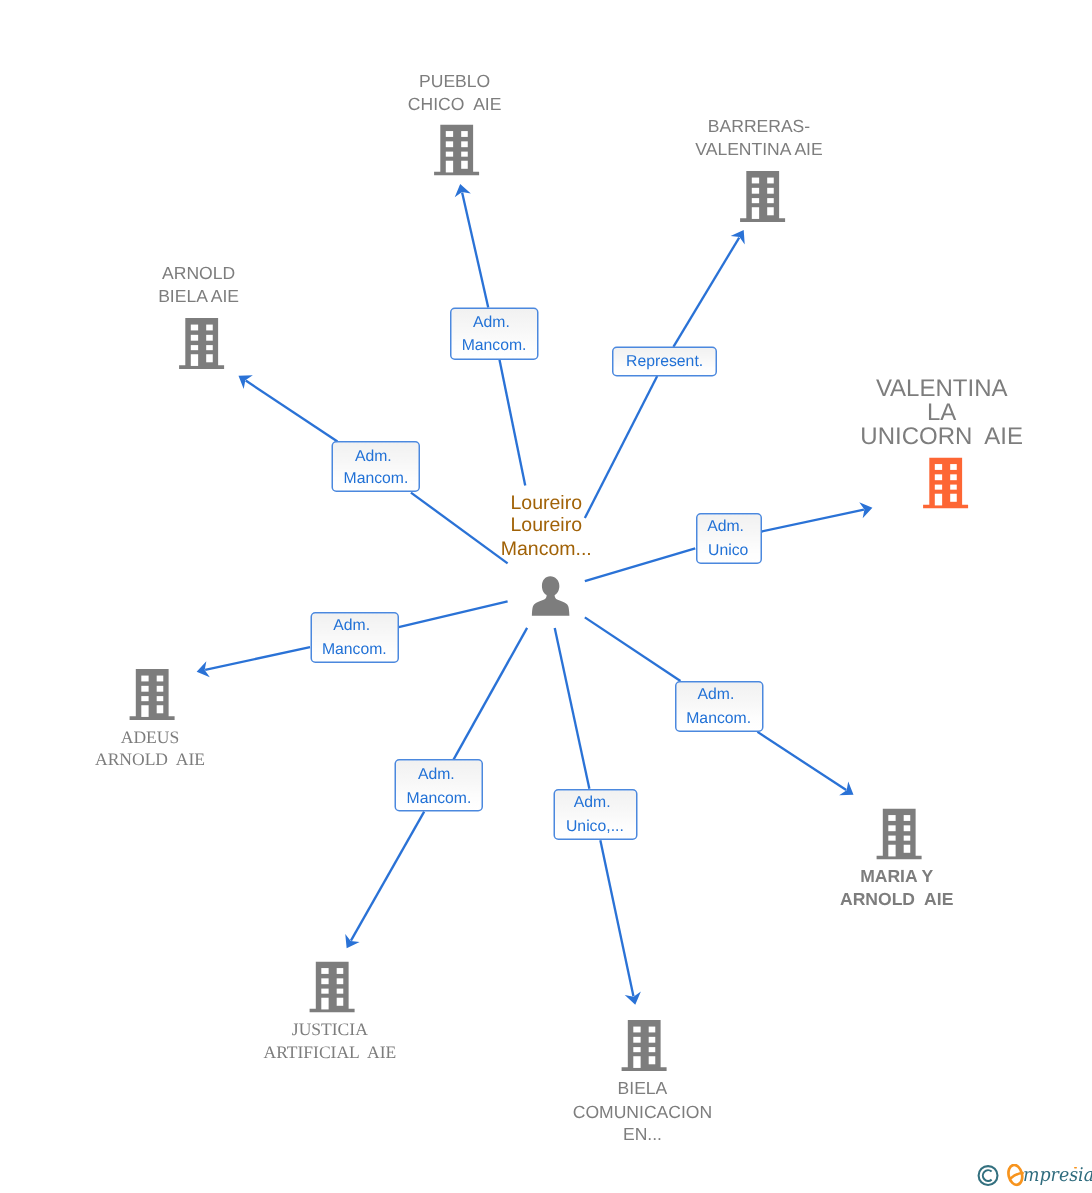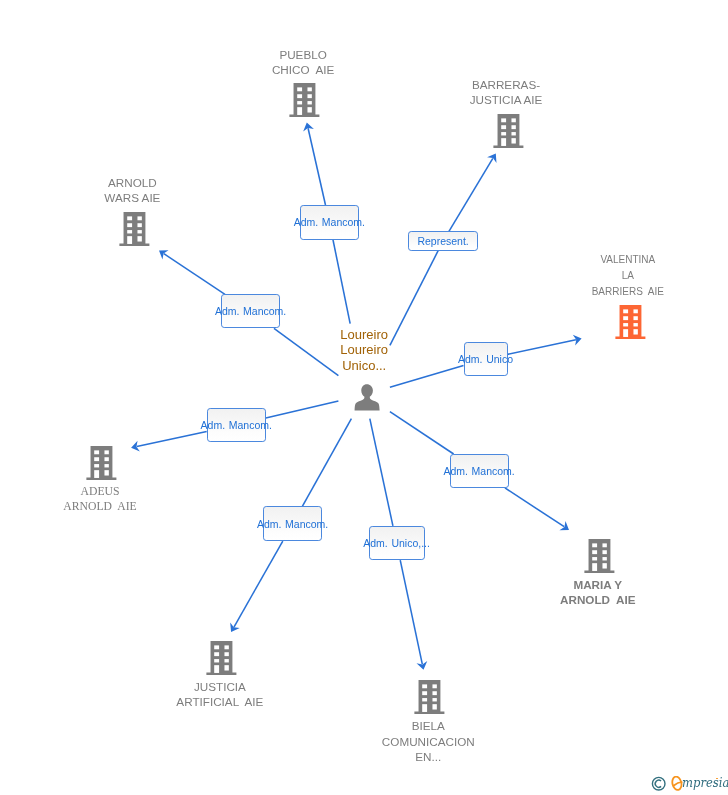--- a/index.html
+++ b/index.html
@@ -8,22 +8,22 @@
        font-family:"Liberation Sans",sans-serif;overflow:hidden;position:relative;}
   #stage{position:absolute;left:0;top:0;width:728px;height:663px;}
   svg#edges{position:absolute;left:0;top:0;width:728px;height:795px;}
   .node{position:absolute;}
   .node-label{position:absolute;text-align:center;color:#7d7d7d;font-size:11.7px;
               line-height:15.3px;white-space:pre;transform:translateX(-50%);}
   .edge-label{position:absolute;box-sizing:border-box;
      border:1.8px solid #4b88de;border-radius:3.2px;
      background:linear-gradient(180deg,#f1f1f1 0%,#f7f7f7 40%,#fdfdfd 75%,#ffffff 100%);
      color:#2171d6;font-size:10.5px;line-height:15.4px;text-align:center;white-space:pre;
-     display:flex;flex-direction:row;align-items:center;justify-content:center;padding-top:1.6px;}
-  .node-label.hl{font-size:10px;line-height:16.0px;}
+     display:flex;flex-direction:column;align-items:center;justify-content:center;padding-top:1.6px;}
+  .node-label.hl{font-size:16px;line-height:16.0px;}
   .edge-label .ell.short{margin-right:3.6px;}
   .center-label{position:absolute;text-align:center;color:#a16207;font-size:13px;
      line-height:15.3px;white-space:pre;transform:translateX(-50%);}
   #footer{position:absolute;left:0;top:0;width:728px;height:795px;pointer-events:none;}
   #footer .cmark{position:absolute;left:650.5px;top:776.0px;}
   #footer .elogo{position:absolute;left:671.4px;top:776.1px;}
   #footer .brandtxt{position:absolute;left:681.9px;top:775.4px;
       color:#2e6b7d;font-family:"DejaVu Serif",serif;font-style:italic;font-size:12.6px;
       transform:scaleX(0.92);transform-origin:left top;white-space:pre;}
   #footer .idot{position:absolute;left:716.1px;top:777.6px;width:1.8px;height:1.8px;
@@ -76,45 +76,45 @@
           <path fill="#7d7d7d" d="M138 0 H867 V1049 H138 Z M0 1049 H1000 V1133 H0 Z"></path>
           <rect fill="#ffffff" x="260" y="146" width="163" height="130"></rect>
           <rect fill="#ffffff" x="260" y="374" width="163" height="130"></rect>
           <rect fill="#ffffff" x="260" y="602" width="163" height="113"></rect>
           <rect fill="#ffffff" x="260" y="805" width="163" height="260"></rect>
           <rect fill="#ffffff" x="602" y="146" width="146" height="130"></rect>
           <rect fill="#ffffff" x="602" y="374" width="146" height="130"></rect>
           <rect fill="#ffffff" x="602" y="602" width="146" height="113"></rect>
           <rect fill="#ffffff" x="602" y="805" width="146" height="179"></rect>
         </svg></div>
-      <div class="node-label" style="left: 506px; top: 77px;"><div>BARRERAS-</div><div>JUSTICIA AIE</div></div>
+      <div class="node-label" style="left: 506px; top: 77px;"><div>BARRERAS-</div><div>VALENTINA AIE</div></div>
       <div class="node" style="left: 614.8px; top: 305.4px; width: 30.8px; height: 34px;"><svg width="30.8" height="34" viewBox="0 0 1000 1133">
           <path fill="#fd6634" d="M138 0 H867 V1049 H138 Z M0 1049 H1000 V1133 H0 Z"></path>
           <rect fill="#ffffff" x="260" y="146" width="163" height="130"></rect>
           <rect fill="#ffffff" x="260" y="374" width="163" height="130"></rect>
           <rect fill="#ffffff" x="260" y="602" width="163" height="113"></rect>
           <rect fill="#ffffff" x="260" y="805" width="163" height="260"></rect>
           <rect fill="#ffffff" x="602" y="146" width="146" height="130"></rect>
           <rect fill="#ffffff" x="602" y="374" width="146" height="130"></rect>
           <rect fill="#ffffff" x="602" y="602" width="146" height="113"></rect>
           <rect fill="#ffffff" x="602" y="805" width="146" height="179"></rect>
         </svg></div>
-      <div class="node-label hl" style="left: 627.8px; top: 251.5px;"><div>VALENTINA</div><div>LA</div><div>BARRIERS  AIE</div></div>
+      <div class="node-label hl" style="left: 627.8px; top: 251.5px;"><div>VALENTINA</div><div>LA</div><div>UNICORN  AIE</div></div>
       <div class="node" style="left: 118.8px; top: 212.2px; width: 30.8px; height: 34px;"><svg width="30.8" height="34" viewBox="0 0 1000 1133">
           <path fill="#7d7d7d" d="M138 0 H867 V1049 H138 Z M0 1049 H1000 V1133 H0 Z"></path>
           <rect fill="#ffffff" x="260" y="146" width="163" height="130"></rect>
           <rect fill="#ffffff" x="260" y="374" width="163" height="130"></rect>
           <rect fill="#ffffff" x="260" y="602" width="163" height="113"></rect>
           <rect fill="#ffffff" x="260" y="805" width="163" height="260"></rect>
           <rect fill="#ffffff" x="602" y="146" width="146" height="130"></rect>
           <rect fill="#ffffff" x="602" y="374" width="146" height="130"></rect>
           <rect fill="#ffffff" x="602" y="602" width="146" height="113"></rect>
           <rect fill="#ffffff" x="602" y="805" width="146" height="179"></rect>
         </svg></div>
-      <div class="node-label" style="left: 132.4px; top: 174.9px;"><div>ARNOLD</div><div>WARS AIE</div></div>
+      <div class="node-label" style="left: 132.4px; top: 174.9px;"><div>ARNOLD</div><div>BIELA AIE</div></div>
       <div class="node" style="left: 86.1px; top: 446.3px; width: 30.8px; height: 34px;"><svg width="30.8" height="34" viewBox="0 0 1000 1133">
           <path fill="#7d7d7d" d="M138 0 H867 V1049 H138 Z M0 1049 H1000 V1133 H0 Z"></path>
           <rect fill="#ffffff" x="260" y="146" width="163" height="130"></rect>
           <rect fill="#ffffff" x="260" y="374" width="163" height="130"></rect>
           <rect fill="#ffffff" x="260" y="602" width="163" height="113"></rect>
           <rect fill="#ffffff" x="260" y="805" width="163" height="260"></rect>
           <rect fill="#ffffff" x="602" y="146" width="146" height="130"></rect>
           <rect fill="#ffffff" x="602" y="374" width="146" height="130"></rect>
           <rect fill="#ffffff" x="602" y="602" width="146" height="113"></rect>
           <rect fill="#ffffff" x="602" y="805" width="146" height="179"></rect>
@@ -124,21 +124,21 @@
           <path fill="#7d7d7d" d="M138 0 H867 V1049 H138 Z M0 1049 H1000 V1133 H0 Z"></path>
           <rect fill="#ffffff" x="260" y="146" width="163" height="130"></rect>
           <rect fill="#ffffff" x="260" y="374" width="163" height="130"></rect>
           <rect fill="#ffffff" x="260" y="602" width="163" height="113"></rect>
           <rect fill="#ffffff" x="260" y="805" width="163" height="260"></rect>
           <rect fill="#ffffff" x="602" y="146" width="146" height="130"></rect>
           <rect fill="#ffffff" x="602" y="374" width="146" height="130"></rect>
           <rect fill="#ffffff" x="602" y="602" width="146" height="113"></rect>
           <rect fill="#ffffff" x="602" y="805" width="146" height="179"></rect>
         </svg></div>
-      <div class="node-label" style="left: 219.9px; top: 678.7px;"><div>JUSTICIA</div><div>ARTIFICIAL  AIE</div></div>
+      <div class="node-label" style="left: 219.9px; top: 678.7px; font-family: Liberation Serif, serif;"><div>JUSTICIA</div><div>ARTIFICIAL  AIE</div></div>
       <div class="node" style="left: 413.9px; top: 679.7px; width: 30.8px; height: 34px;"><svg width="30.8" height="34" viewBox="0 0 1000 1133">
           <path fill="#7d7d7d" d="M138 0 H867 V1049 H138 Z M0 1049 H1000 V1133 H0 Z"></path>
           <rect fill="#ffffff" x="260" y="146" width="163" height="130"></rect>
           <rect fill="#ffffff" x="260" y="374" width="163" height="130"></rect>
           <rect fill="#ffffff" x="260" y="602" width="163" height="113"></rect>
           <rect fill="#ffffff" x="260" y="805" width="163" height="260"></rect>
           <rect fill="#ffffff" x="602" y="146" width="146" height="130"></rect>
           <rect fill="#ffffff" x="602" y="374" width="146" height="130"></rect>
           <rect fill="#ffffff" x="602" y="602" width="146" height="113"></rect>
           <rect fill="#ffffff" x="602" y="805" width="146" height="179"></rect>
@@ -152,21 +152,21 @@
           <rect fill="#ffffff" x="260" y="805" width="163" height="260"></rect>
           <rect fill="#ffffff" x="602" y="146" width="146" height="130"></rect>
           <rect fill="#ffffff" x="602" y="374" width="146" height="130"></rect>
           <rect fill="#ffffff" x="602" y="602" width="146" height="113"></rect>
           <rect fill="#ffffff" x="602" y="805" width="146" height="179"></rect>
         </svg></div>
       <div class="node-label" style="left: 597.8px; top: 577.2px; font-weight: bold;"><div>MARIA Y</div><div>ARNOLD  AIE</div></div>
       <div class="node" style="left: 354.1px; top: 384.1px; width: 26.2px; height: 26.68px;"><svg width="26.2" height="26.68" viewBox="0 0 1000 1018">
           <path fill="#7d7d7d" d="M490 6 C 368 6 278 108 278 252 C 278 362 330 452 398 486 C 398 546 382 580 320 606 C 232 642 140 672 92 712 C 52 746 30 790 22 1012 L 978 1012 C 970 790 948 746 908 712 C 860 672 768 642 680 606 C 618 580 602 546 602 486 C 670 452 722 362 722 252 C 722 108 612 6 490 6 Z"></path>
         </svg></div>
-      <div class="center-label" style="left: 364.2px; top: 327px;"><div>Loureiro</div><div>Loureiro</div><div>Unico...</div></div>
+      <div class="center-label" style="left: 364.2px; top: 327px;"><div>Loureiro</div><div>Loureiro</div><div>Mancom...</div></div>
     </div>
   <div id="labels-layer">
       <div class="edge-label" style="left: 299.7px; top: 205px; width: 59.4px; height: 34.5px;"><div class="ell short">Adm.</div><div class="ell">Mancom.</div></div>
       <div class="edge-label" style="left: 407.7px; top: 231.3px; width: 70.8px; height: 19.4px;"><div class="ell">Represent.</div></div>
       <div class="edge-label" style="left: 463.5px; top: 341.9px; width: 44px; height: 34.4px;"><div class="ell short">Adm.</div><div class="ell">Unico</div></div>
       <div class="edge-label" style="left: 221px; top: 294.3px; width: 59.3px; height: 34.1px;"><div class="ell short">Adm.</div><div class="ell">Mancom.</div></div>
       <div class="edge-label" style="left: 206.7px; top: 408px; width: 59.1px; height: 34px;"><div class="ell short">Adm.</div><div class="ell">Mancom.</div></div>
       <div class="edge-label" style="left: 263px; top: 506.4px; width: 59.3px; height: 34.7px;"><div class="ell short">Adm.</div><div class="ell">Mancom.</div></div>
       <div class="edge-label" style="left: 368.6px; top: 525.9px; width: 56px; height: 34.2px;"><div class="ell short">Adm.</div><div class="ell">Unico,...</div></div>
       <div class="edge-label" style="left: 449.6px; top: 454px; width: 59px; height: 33.9px;"><div class="ell short">Adm.</div><div class="ell">Mancom.</div></div>

